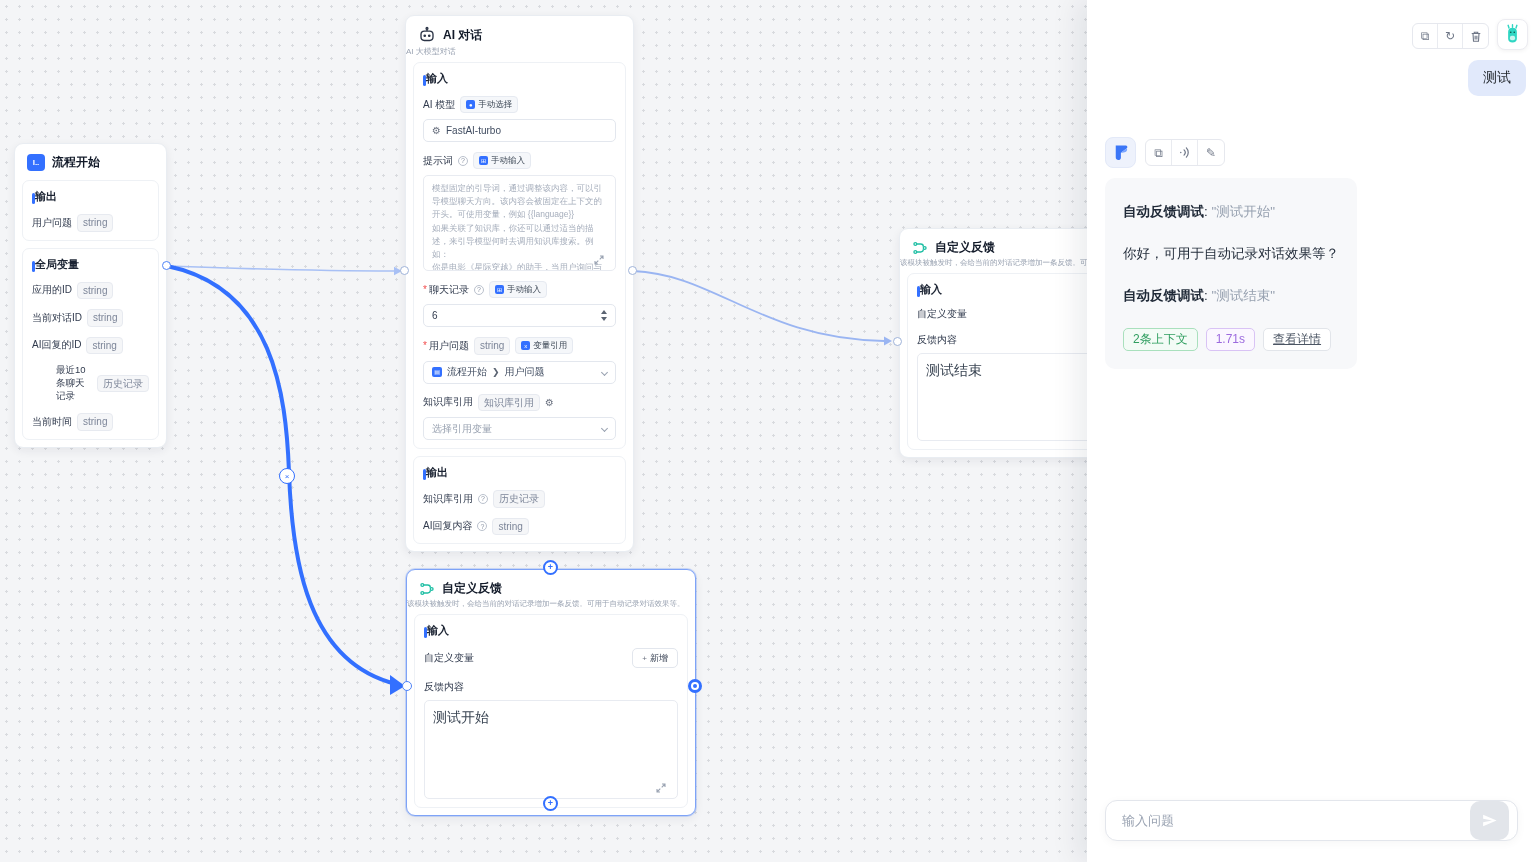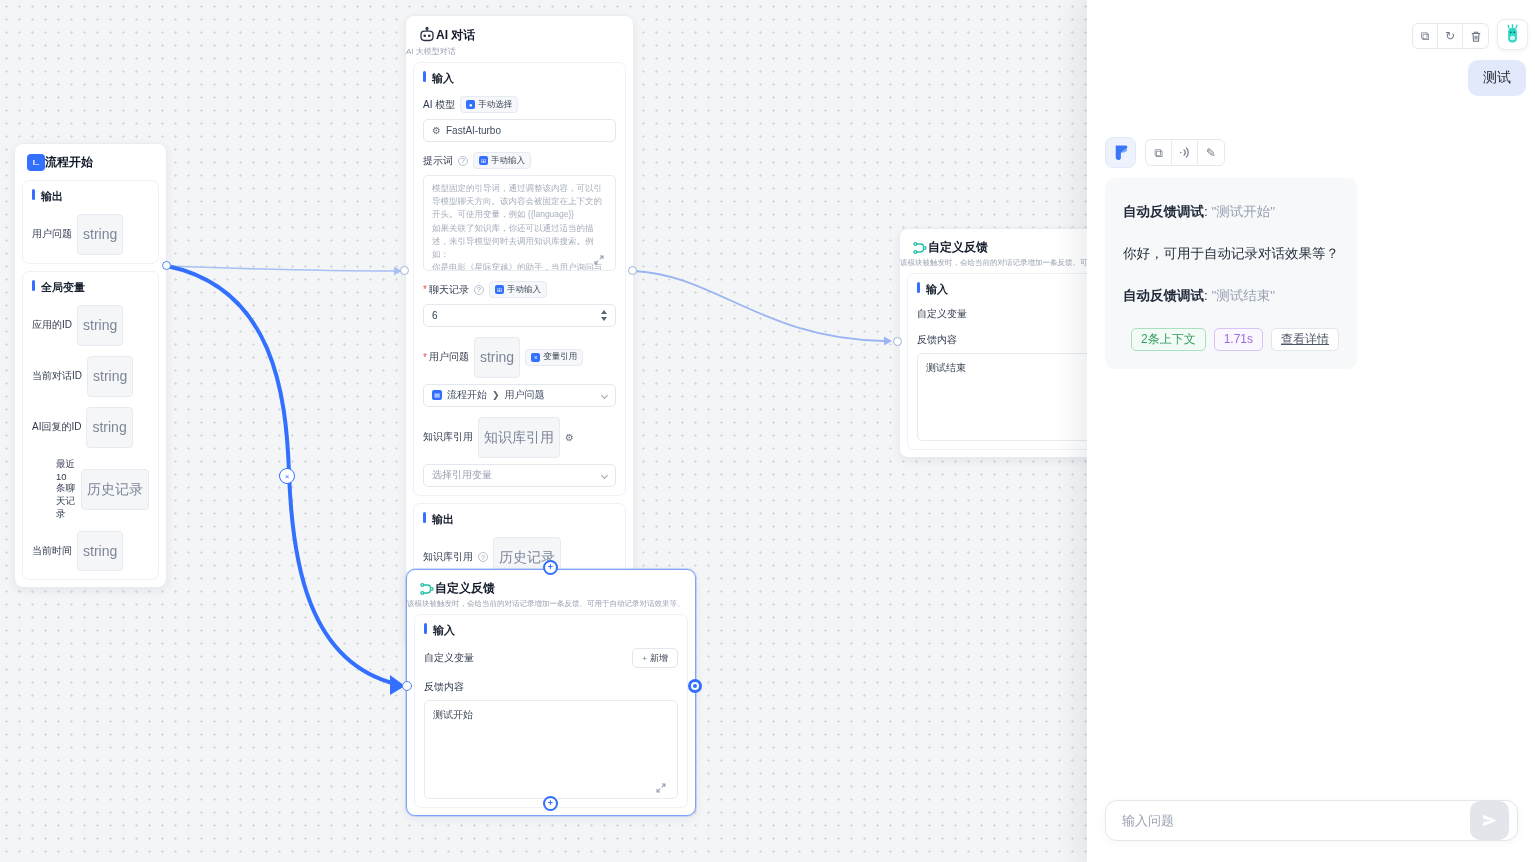--- a/index.html
+++ b/index.html
@@ -10,45 +10,45 @@
   #canvas { position:absolute; inset:0;
     background-color:#f4f5f7;
     background-image:radial-gradient(circle,#d8dade 1px,transparent 1.2px);
     background-size:13px 13px; }
   #edges { position:absolute; left:0; top:0; z-index:1; pointer-events:none; }
 
   
   .node { position:absolute; background:#fff; border:1px solid #e9edf2; border-radius:9px;
     box-shadow:0 3px 10px rgba(25,35,60,.07); z-index:2; }
   .node.selected { border:1px solid #7ea3f7; box-shadow:0 0 0 1px rgba(126,163,247,.35),0 3px 10px rgba(25,35,60,.07); }
-  .nhead { display:flex; align-items:center; padding:10px 12px 4px; }
+  .nhead { display:flex; align-items:center; gap:7px; padding:10px 12px 4px; }
   .ntitle { font-size:12px; font-weight:bold; color:#121a29; }
   .nsub { font-size:8px; color:#9aa3b2; padding:0 0; white-space:nowrap; overflow:hidden; }
   .ibox { margin:5px 7px 7px; border:1px solid #eef1f5; border-radius:7px; padding:8px 9px; background:#fff; }
-  .stitle { display:flex; align-items:flex-start; gap:6px; font-size:11px; font-weight:bold; color:#1c2433; }
+  .stitle { display:flex; align-items:flex-end; gap:0; font-size:11px; font-weight:bold; color:#1c2433; }
   .sbar { width:3px; height:11px; border-radius:2px; background:#3370ff; }
   .row { display:flex; align-items:center; gap:5px; margin-top:10px; }
   .rlabel { font-size:10px; color:#303a4d; }
   .req { color:#f24d4d; font-size:10px; margin-right:-3px; }
-  .gbadge { font-size:14px; color:#7d8699; background:#f5f6f8; border:1px solid #e7eaf0;
-    border-radius:4px; padding:10px 5px; line-height:1.35; white-space:nowrap; }
+  .gbadge { font-size:10px; color:#7d8699; background:#f5f6f8; border:1px solid #e7eaf0;
+    border-radius:4px; padding:1px 5px; line-height:1.35; white-space:nowrap; }
   .bbadge { display:inline-flex; align-items:center; gap:3px; font-size:8.5px; color:#3b4654;
     background:#f5f7fa; border:1px solid #e6eaf1; border-radius:4px; padding:1.5px 5px; white-space:nowrap; }
   .bic { width:9px; height:9px; border-radius:2px; background:#3370ff; color:#fff; font-size:6px;
     display:inline-flex; align-items:center; justify-content:center; line-height:1; }
   .help { width:10px; height:10px; border:1px solid #bac1cd; border-radius:50%; color:#8a93a3;
     font-size:7px; display:inline-flex; align-items:center; justify-content:center; }
   .sel { display:flex; align-items:center; gap:5px; height:23px; border:1px solid #e3e7ee; border-radius:5px;
     padding:0 8px; font-size:10px; color:#414d61; margin-top:6px; background:#fff; position:relative; }
   .sel .chev { position:absolute; right:8px; top:8px; width:5px; height:5px;
     border-right:1.3px solid #98a1b0; border-bottom:1.3px solid #98a1b0; transform:rotate(45deg); }
   .ph { color:#98a1b0; }
   .tarea { position:relative; border:1px solid #e8ebf1; border-radius:5px; padding:6px 8px; margin-top:6px;
     font-size:8.5px; line-height:1.55; color:#a6aebc; white-space:pre-wrap; background:#fff; }
-  .tarea.filled { color:#3a4553; font-size:10px; }
+  .tarea.filled { color:#3a4553; font-size:14px; }
   .expand { position:absolute; right:5px; bottom:4px; }
   .numin { display:flex; align-items:center; justify-content:space-between; height:23px;
     border:1px solid #e3e7ee; border-radius:5px; padding:0 8px; font-size:10px; color:#303a4d; margin-top:6px; }
   .steppers { display:flex; flex-direction:column; gap:3px; }
   .tri-up { width:0; height:0; border-left:3.5px solid transparent; border-right:3.5px solid transparent; border-bottom:4.5px solid #5b6472; }
   .tri-dn { width:0; height:0; border-left:3.5px solid transparent; border-right:3.5px solid transparent; border-top:4.5px solid #5b6472; }
   .gear { color:#6b7280; font-size:10px; font-family:"DejaVu Sans",sans-serif; }
   .addbtn { display:inline-flex; align-items:center; gap:3px; border:1px solid #e2e6ed; border-radius:5px;
     padding:2.5px 9px; font-size:9px; color:#333d4f; background:#fff; margin-left:auto; }
   .sep { color:#5b6472; font-size:9px; }
@@ -80,21 +80,21 @@
     display:flex; align-items:center; justify-content:center; }
   .aitools { display:flex; border:1px solid #e6e8ee; border-radius:6px; background:#fff; }
   .aitool { width:26px; height:25px; display:flex; align-items:center; justify-content:center; color:#6f7787;
     font-size:12px; border-right:1px solid #e9ebf0; }
   .aitool:last-child { border-right:none; }
   .abubble { position:absolute; left:18px; top:178px; width:252px; background:#f7f8fa; border-radius:10px;
     padding:24px 18px 18px; font-size:13.5px; color:#1f2937; }
   .abubble p { margin:0 0 22px; line-height:20px; }
   .bold { font-weight:bold; }
   .quoted { color:#97a1b0; }
-  .tagrow { display:flex; gap:8px;justify-content:flex-end; }
+  .tagrow { display:flex; gap:8px; }
   .tag { font-size:12px; border-radius:5px; padding:2px 9px; line-height:17px; white-space:nowrap; }
   .tag-green { color:#2f9e5f; border:1px solid #a9e0bd; background:#f3fbf6; }
   .tag-purple { color:#9c6ade; border:1px solid #d9c3f5; background:#fbf7ff; }
   .tag-gray { color:#4b5563; border:1px solid #e2e5ea; background:#fff;text-decoration:underline; }
   .inputbar { position:absolute; left:18px; top:800px; width:413px; height:41px; border:1px solid #e3e6ec;
     border-radius:12px; background:#fff; box-shadow:0 2px 10px rgba(0,0,0,.04); display:flex; align-items:center; }
   .inputbar input { flex:1; border:none; outline:none; font-size:13px; color:#303a4d; padding:0 16px;
     font-family:inherit; background:transparent; }
   .inputbar input::placeholder { color:#9aa3b2; }
   .sendbtn { width:39px; height:39px; border-radius:10px; background:#e2e5ea; margin-right:8px;

